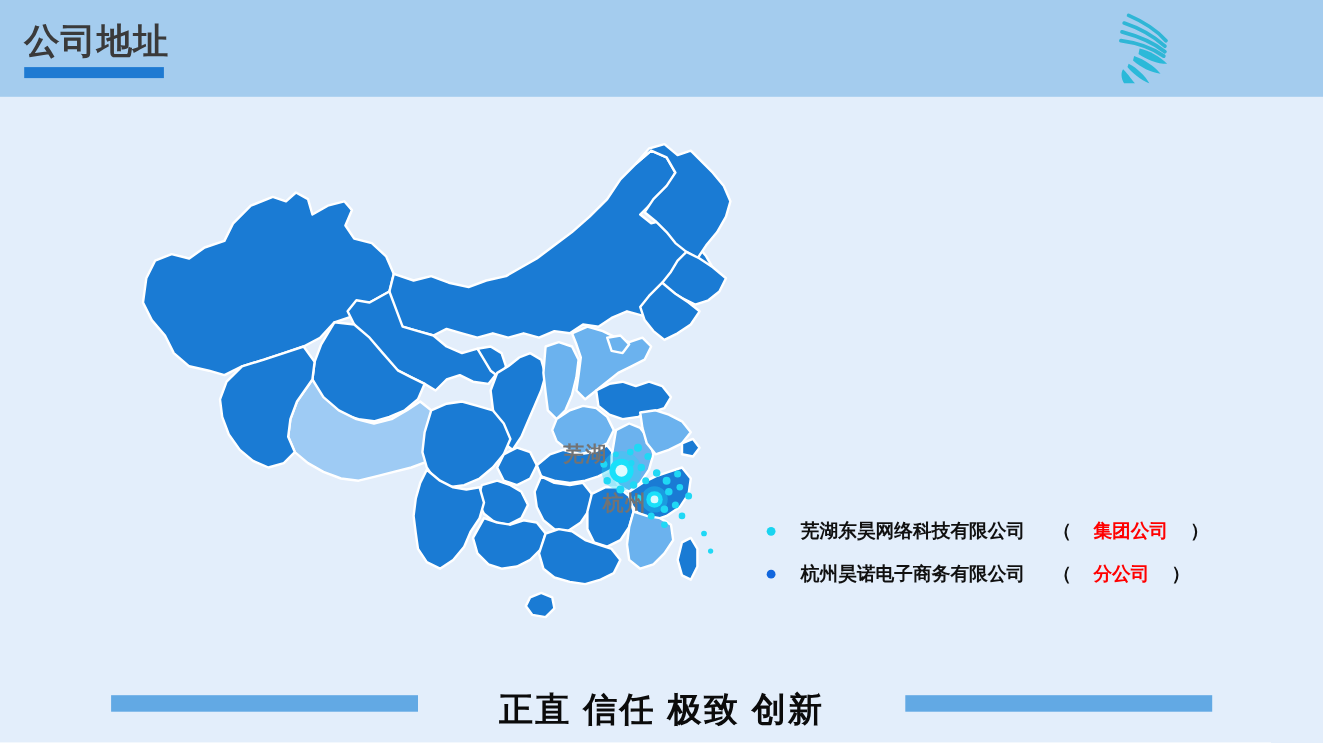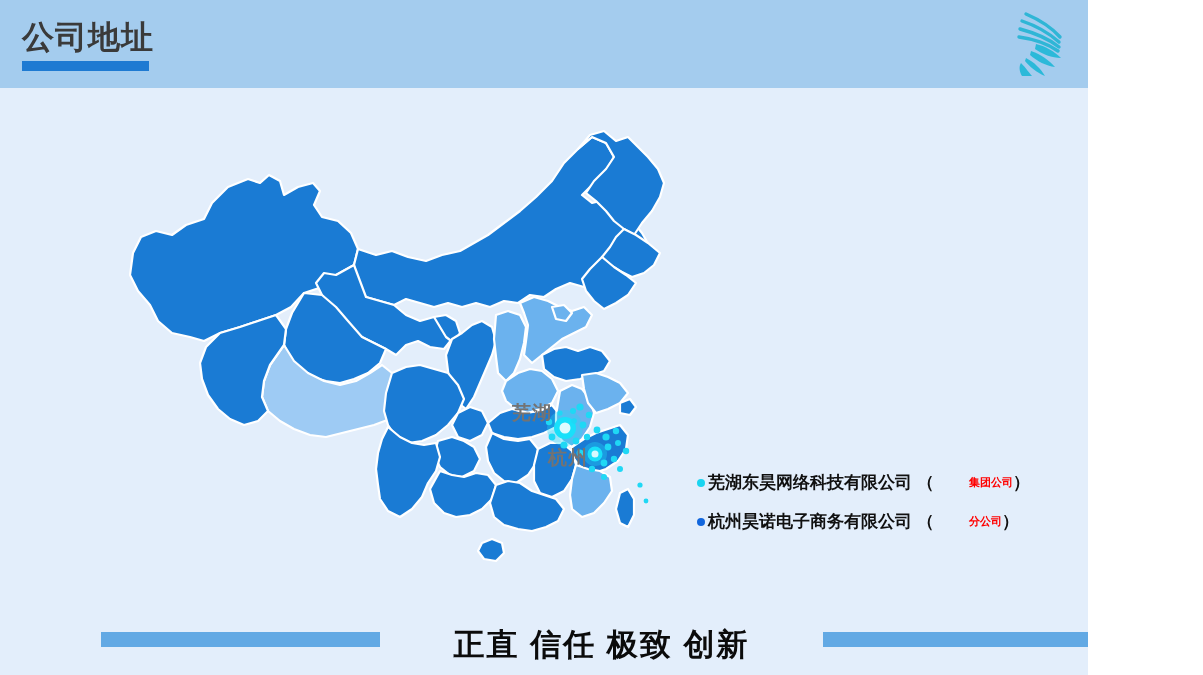--- a/index.html
+++ b/index.html
@@ -6,21 +6,21 @@
     margin: 0;
     padding: 0;
     background: #ffffff;
   }
   body {
     font-family: "Liberation Sans", "DejaVu Sans", sans-serif;
   }
 
   #slide {
     position: relative;
-    width: 1088px;
+    width: 1203px;
     height: 675px;
     overflow: hidden;
     background: #e3eefb;
   }
 
   
   #header {
     position: absolute;
     left: 0;
     top: 0;
@@ -109,20 +109,21 @@
     position: absolute;
     left: 697px;
     top: 463px;
     width: 330px;
   }
   .legend-row {
     display: flex;
     align-items: center;
     height: 39px;
     white-space: nowrap;
+    gap: 20px;
   }
   .legend-dot {
     width: 8px;
     height: 8px;
     border-radius: 50%;
     margin-right: 3px;
     flex: 0 0 auto;
   }
   .legend-dot.cyan  { background: #19d4f0; }
   .legend-dot.blue  { background: #1166dd; }
@@ -132,24 +133,23 @@
     font-weight: bold;
     color: #101010;
   }
   .legend-paren {
     font-size: 17px;
     font-weight: bold;
     color: #101010;
     margin-left: 5px;
   }
   .legend-tag {
-    font-size: 11px;
+    font-size: 17px;
     font-weight: bold;
     color: #ff0000;
-    margin-left: 35px;
   }
   .legend-count {
     font-size: 17px;
     font-weight: bold;
     color: #ff0000;
   }
 
   
   #footer-bar-left {
     position: absolute;

